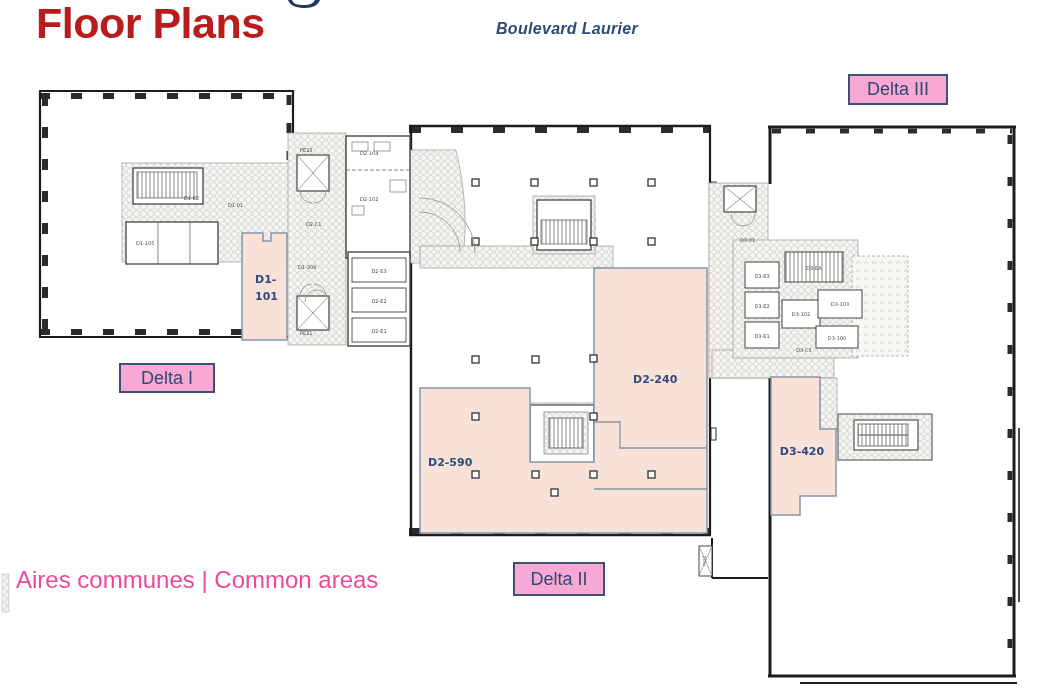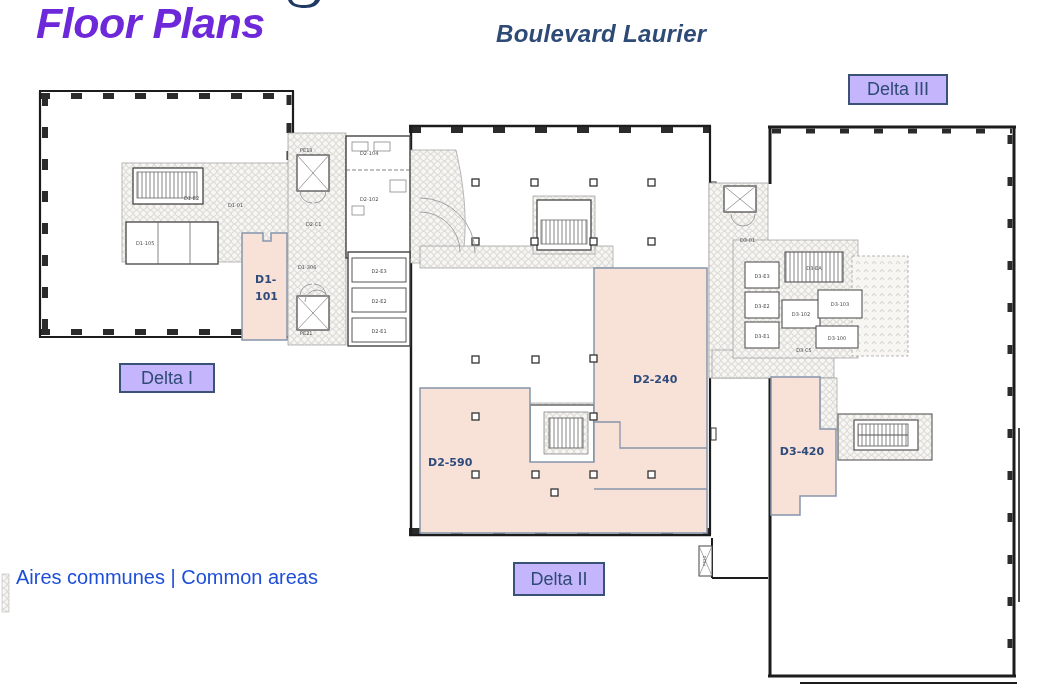--- a/index.html
+++ b/index.html
@@ -1,24 +1,24 @@
 <!DOCTYPE html>
 <html><head>
 <meta charset="utf-8">
 <style>
   html,body{margin:0;padding:0;background:#ffffff;}
   .stage{position:relative;width:1038px;height:691px;background:#ffffff;overflow:hidden;
          font-family:"Liberation Sans",sans-serif;}
   .stage svg{position:absolute;left:0;top:0;}
   .page-title{position:absolute;left:36px;top:0px;font-size:43px;font-weight:800;
-              letter-spacing:-0.5px;color:#6d28d9;line-height:1.1;font-style:italic;}
-  .subtitle{position:absolute;left:496px;top:20px;font-size:24px;font-style:italic;
+              letter-spacing:-0.5px;color:#b91c1c;line-height:1.1;}
+  .subtitle{position:absolute;left:496px;top:20px;font-size:16px;font-style:italic;
             font-weight:600;color:#2E4A77;letter-spacing:0.3px;}
-  .legend-text{position:absolute;left:16px;top:566px;font-size:20px;color:#1d4ed8;}
-  .bldg-box{position:absolute;background:#c4b5fd;border:2px solid #3A5276;color:#2F4A74;
+  .legend-text{position:absolute;left:16px;top:566px;font-size:24px;color:#ec4899;}
+  .bldg-box{position:absolute;background:#f9a8d4;border:2px solid #3A5276;color:#2F4A74;
             font-size:18px;display:flex;align-items:center;justify-content:center;}
   .box-d1{left:119px;top:363px;width:92px;height:26px;}
   .box-d2{left:513px;top:562px;width:88px;height:30px;}
   .box-d3{left:848px;top:74px;width:96px;height:27px;}
   svg text{font-family:"DejaVu Sans",sans-serif;}
   .tiny{font-size:5px;fill:#4b4b4b;}
   .suite-label{font-size:11px;font-weight:bold;fill:#2E4B7C;}
 </style>
 </head>
 <body>

